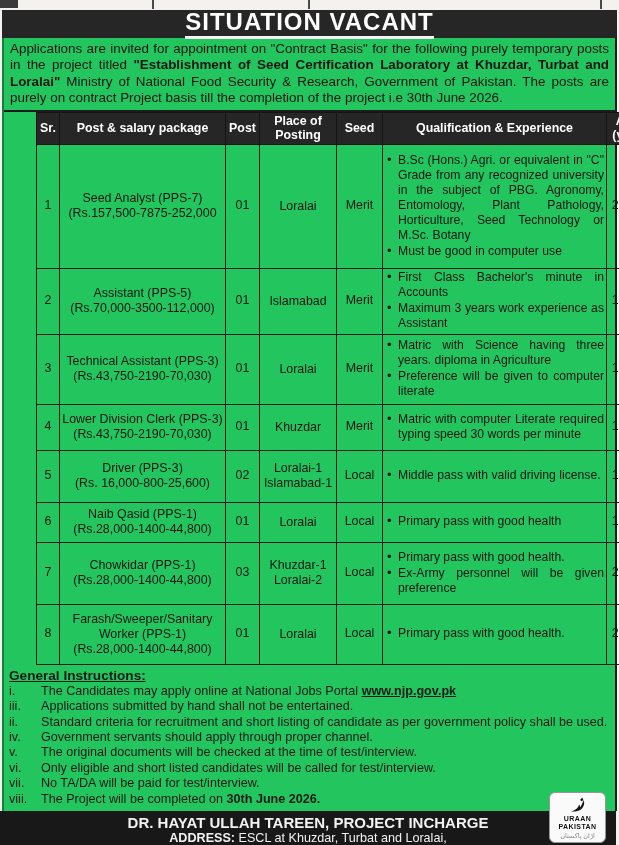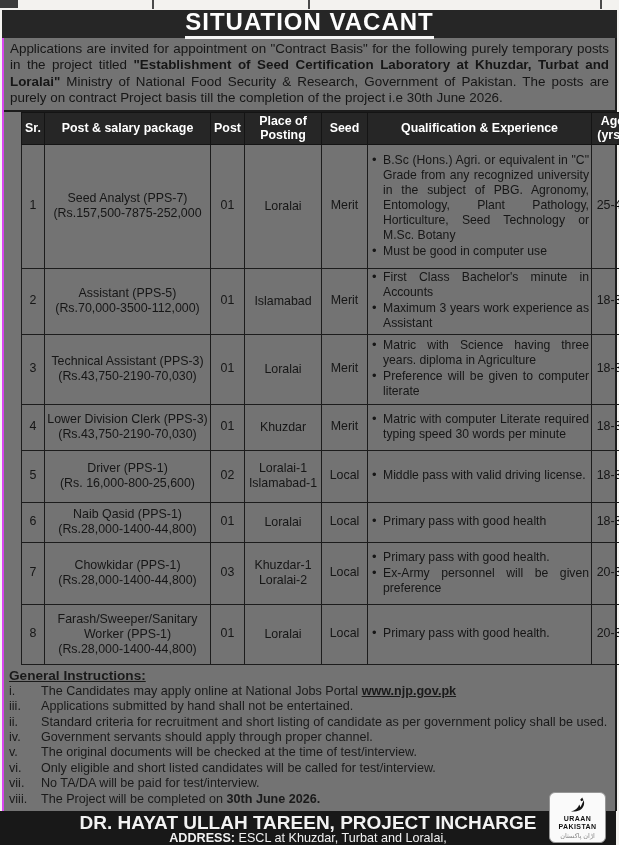--- a/index.html
+++ b/index.html
@@ -16,28 +16,28 @@
   
   .titlebar {
     height:28px; margin:0 2px; background:#262626;
     display:flex; align-items:center; justify-content:center;
   }
   .titlebar .title-text {
     color:#fdfdfd; font-size:24px; font-weight:bold; letter-spacing:1px;
     border-bottom:3px solid #f5f5f5; line-height:1; padding-bottom:2px;
   }
   
-  .main-frame { margin:0 2px; border-left:2px solid #d946ef; border-right:2px solid #1c1c1c; background:#737373; }
+  .main-frame { margin:0 2px; border-left:2px solid #15803d; border-right:2px solid #1c1c1c; background:#22c55e; }
   .intro {
     padding:3px 6px 4px 6px; border-bottom:2px solid #1c1c1c;
     font-size:13.4px; line-height:16.3px; text-align:justify; color:#161616;
   }
   .intro b { font-weight:bold; }
   
-  .table-wrap { padding:0 17px; }
+  .table-wrap { padding:0 17px;margin-left:15px; }
   table.vtable { width:100%; border-collapse:collapse; table-layout:fixed; }
   table.vtable th {
     background:#262626; color:#ffffff; font-size:12.4px; font-weight:bold;
     border:1.5px solid #141414; padding:1px 1px; line-height:1.15; height:31px;
   }
   table.vtable td {
     border:1.5px solid #1c1c1c; font-size:12.4px; text-align:center;
     vertical-align:middle; padding:1px 2px; line-height:1.25; color:#161616;
   }
   td.c-qual { text-align:left; vertical-align:top; padding:2px 4px 2px 3px; }
@@ -55,21 +55,21 @@
   .instr-row { display:flex; font-size:12.6px; line-height:15.4px; }
   .instr-num { width:32px; flex:0 0 32px; }
   .instr-text { flex:1; }
   .seg-link { text-decoration:underline;font-weight:bold; }
   .seg-bold { font-weight:bold; }
   
   .footer {
     position:relative; height:48px; margin:0 3px 0 0; background:#181818;
     color:#f2f2f2; text-align:center; padding-top:4px;
   }
-  .footer-line1 { font-size:19px; font-weight:bold; line-height:16px; }
+  .footer-line1 { font-size:15px; font-weight:bold; line-height:16px; }
   .footer-line2 { font-size:12.6px; line-height:15px; }
   .footer-line2 b { font-weight:bold; }
   .pid { position:absolute; left:3px; bottom:3px; font-size:10.5px; color:#e8e8e8; font-weight:bold; }
   .logo-badge {
     position:absolute; right:10px; top:-19px; width:57px; z-index:5;
     background:#fafafa; border:1px solid #979797; border-radius:6px;
     padding:3px 1px 2px 1px; text-align:center;
   }
   .logo-badge svg { display:block; margin:0 auto; }
   .logo-name { font-size:7px; font-weight:bold; letter-spacing:0.4px; line-height:8px; color:#111; }
@@ -189,21 +189,21 @@
               <td class="c-qual">
                 <ul class="qual">
                   <li>Matric with computer Literate required typing speed 30 words per minute</li>
                 </ul>
               </td>
               <td class="c-age">18-30</td>
             </tr>
             <tr class="vrow" style="height: 52px;">
               <td class="c-sr">5</td>
               <td class="c-post">
-                <div class="post-name">Driver (PPS-1)</div>
+                <div class="post-name">Driver (PPS-3)</div>
                 <div class="post-salary">(Rs. 16,000-800-25,600)</div>
               </td>
               <td class="c-n">02</td>
               <td class="c-place">
                 <div class="place-line">Loralai-1</div>
                 <div class="place-line">Islamabad-1</div>
               </td>
               <td class="c-quota">Local</td>
               <td class="c-qual">
                 <ul class="qual">

